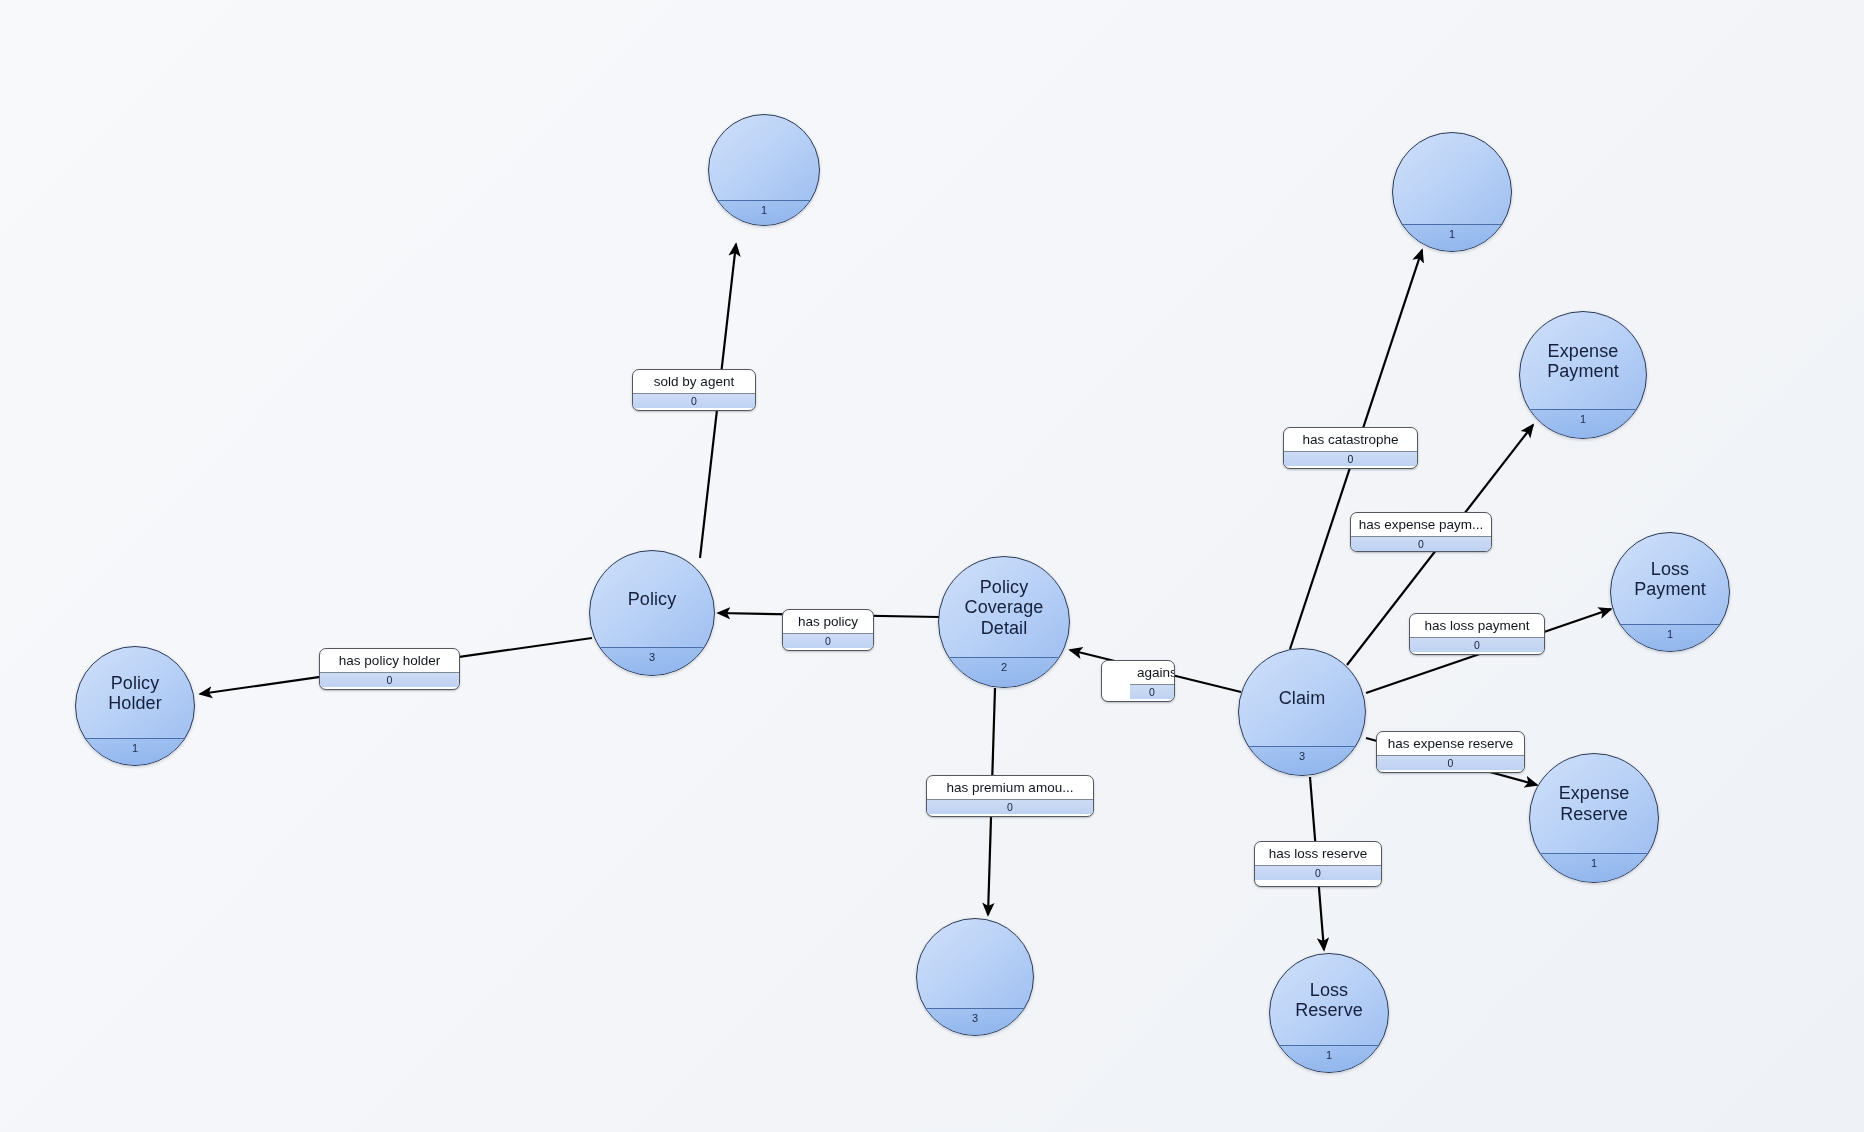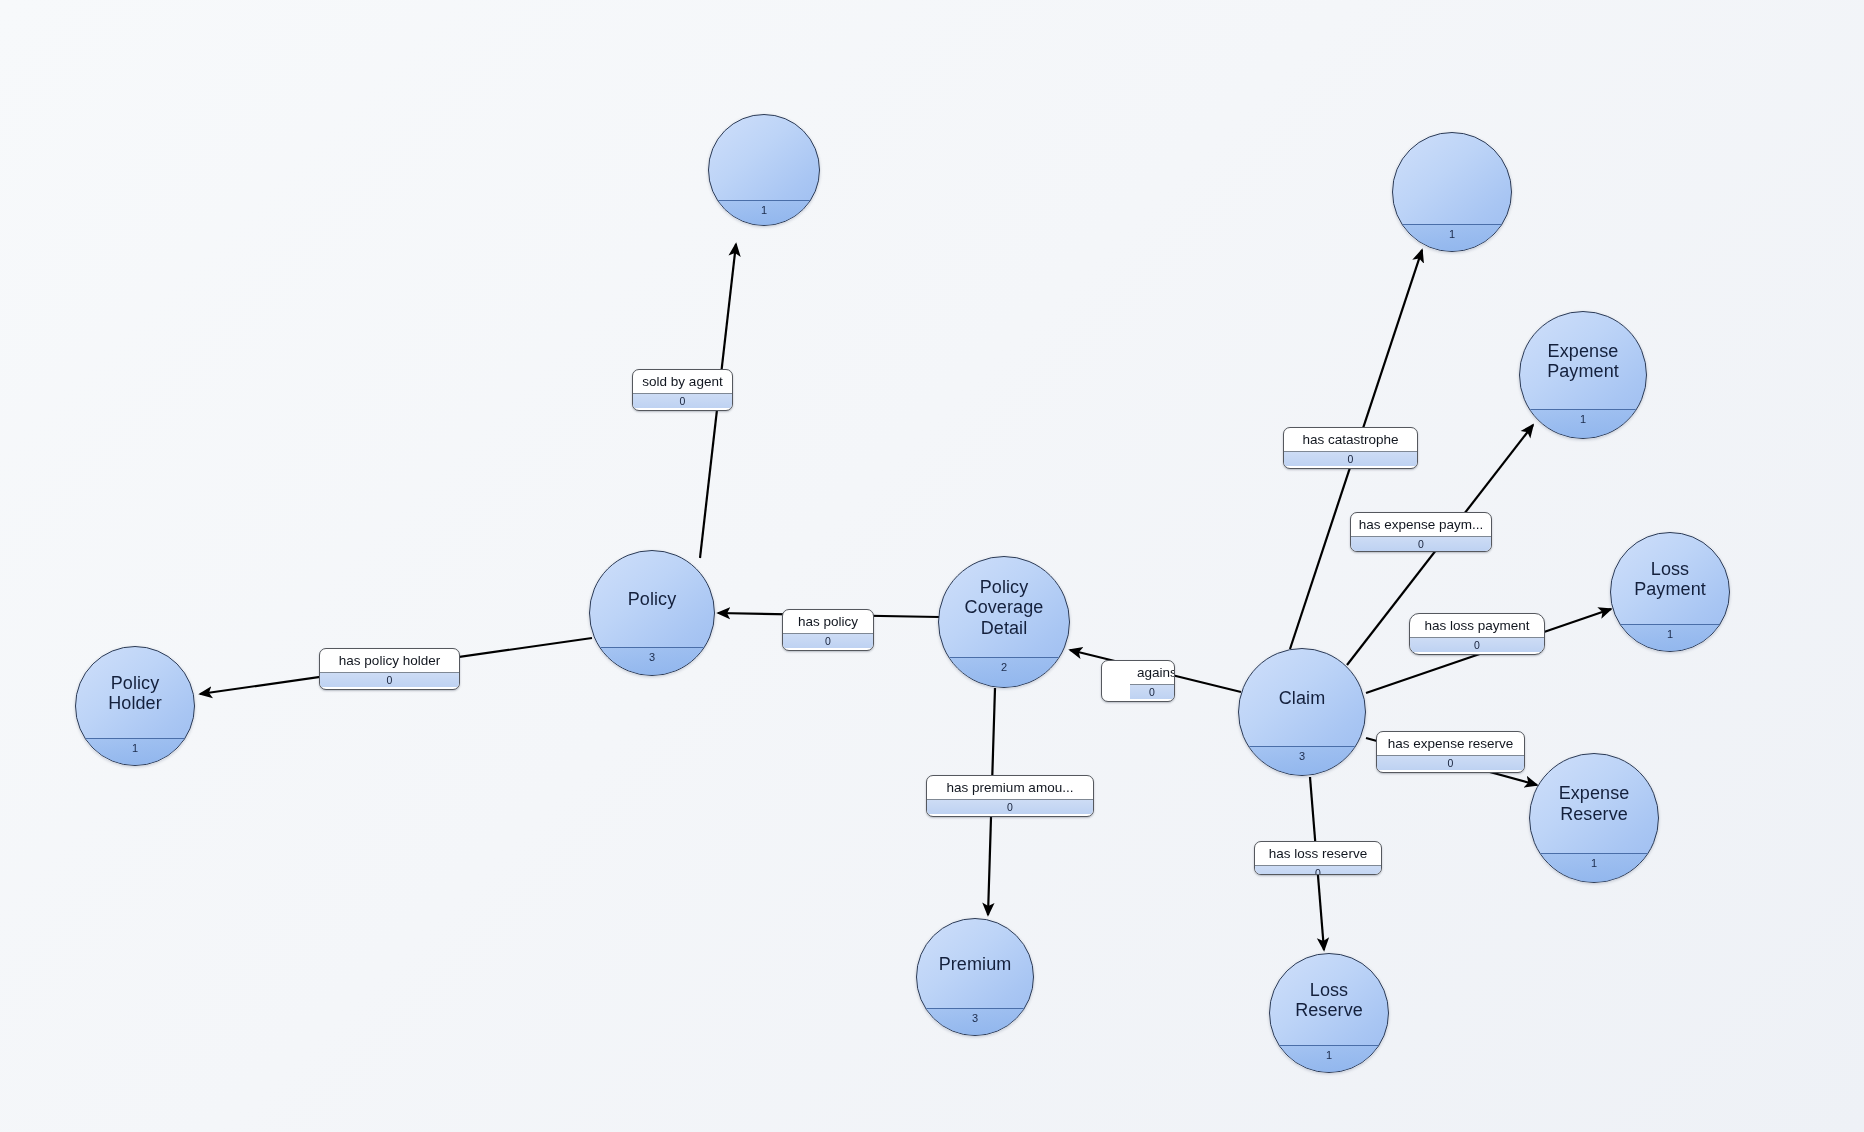--- a/index.html
+++ b/index.html
@@ -181,44 +181,41 @@
       <div class="node" style="left: 938px; top: 556px; width: 132px; height: 132px;">
         <div class="node-body">
           <div class="node-label">Policy
 Coverage
 Detail</div>
         </div>
         <div class="node-divider"></div>
         <div class="node-count">2</div>
       </div>
       <div class="node" style="left: 916px; top: 918px; width: 118px; height: 118px;">
-        <div class="node-body">
-          <div class="node-label">Premium</div>
-        </div>
         <div class="node-divider"></div>
         <div class="node-count">3</div>
       </div>
       <div class="node" style="left: 589px; top: 550px; width: 126px; height: 126px;">
         <div class="node-body">
           <div class="node-label">Policy</div>
         </div>
         <div class="node-divider"></div>
         <div class="node-count">3</div>
       </div>
       <div class="node" style="left: 75px; top: 646px; width: 120px; height: 120px;">
         <div class="node-body">
           <div class="node-label">Policy
 Holder</div>
         </div>
         <div class="node-divider"></div>
         <div class="node-count">1</div>
       </div>
     </div>
   <div id="edge-labels">
-      <div class="elabel" style="left: 632px; top: 369px; width: 101px; height: 42px;">
+      <div class="elabel" style="left: 632px; top: 369px; width: 124px; height: 42px;">
         <span class="elabel-text">sold by agent</span>
         <span class="elabel-count">0</span>
       </div>
       <div class="elabel" style="left: 319px; top: 648px; width: 141px; height: 42px;">
         <span class="elabel-text">has policy holder</span>
         <span class="elabel-count">0</span>
       </div>
       <div class="elabel" style="left: 782px; top: 609px; width: 92px; height: 42px;">
         <span class="elabel-text">has policy</span>
         <span class="elabel-count">0</span>
@@ -232,27 +229,27 @@
         <span class="elabel-count">0</span>
       </div>
       <div class="elabel" style="left: 1283px; top: 427px; width: 135px; height: 42px;">
         <span class="elabel-text">has catastrophe</span>
         <span class="elabel-count">0</span>
       </div>
       <div class="elabel" style="left: 1350px; top: 512px; width: 142px; height: 40px;">
         <span class="elabel-text">has expense paym...</span>
         <span class="elabel-count">0</span>
       </div>
-      <div class="elabel" style="left: 1409px; top: 613px; width: 136px; height: 42px; border-radius: 10px;">
+      <div class="elabel" style="left: 1409px; top: 613px; width: 136px; height: 42px;">
         <span class="elabel-text">has loss payment</span>
         <span class="elabel-count">0</span>
       </div>
       <div class="elabel" style="left: 1376px; top: 731px; width: 149px; height: 42px;">
         <span class="elabel-text">has expense reserve</span>
         <span class="elabel-count">0</span>
       </div>
-      <div class="elabel" style="left: 1254px; top: 841px; width: 128px; height: 34px;">
+      <div class="elabel" style="left: 1254px; top: 841px; width: 128px; height: 46px;">
         <span class="elabel-text">has loss reserve</span>
         <span class="elabel-count">0</span>
       </div>
     </div>
 
 </div>
 
 </body></html>

